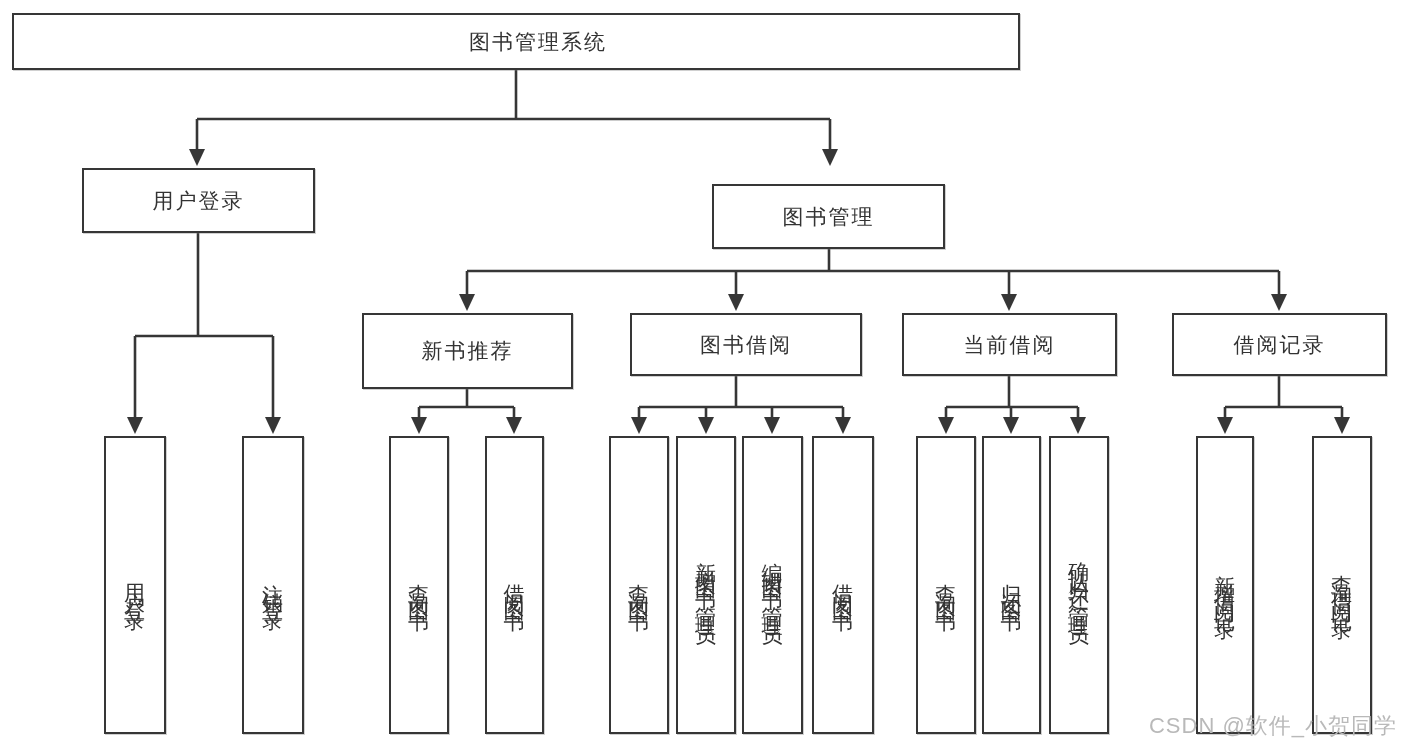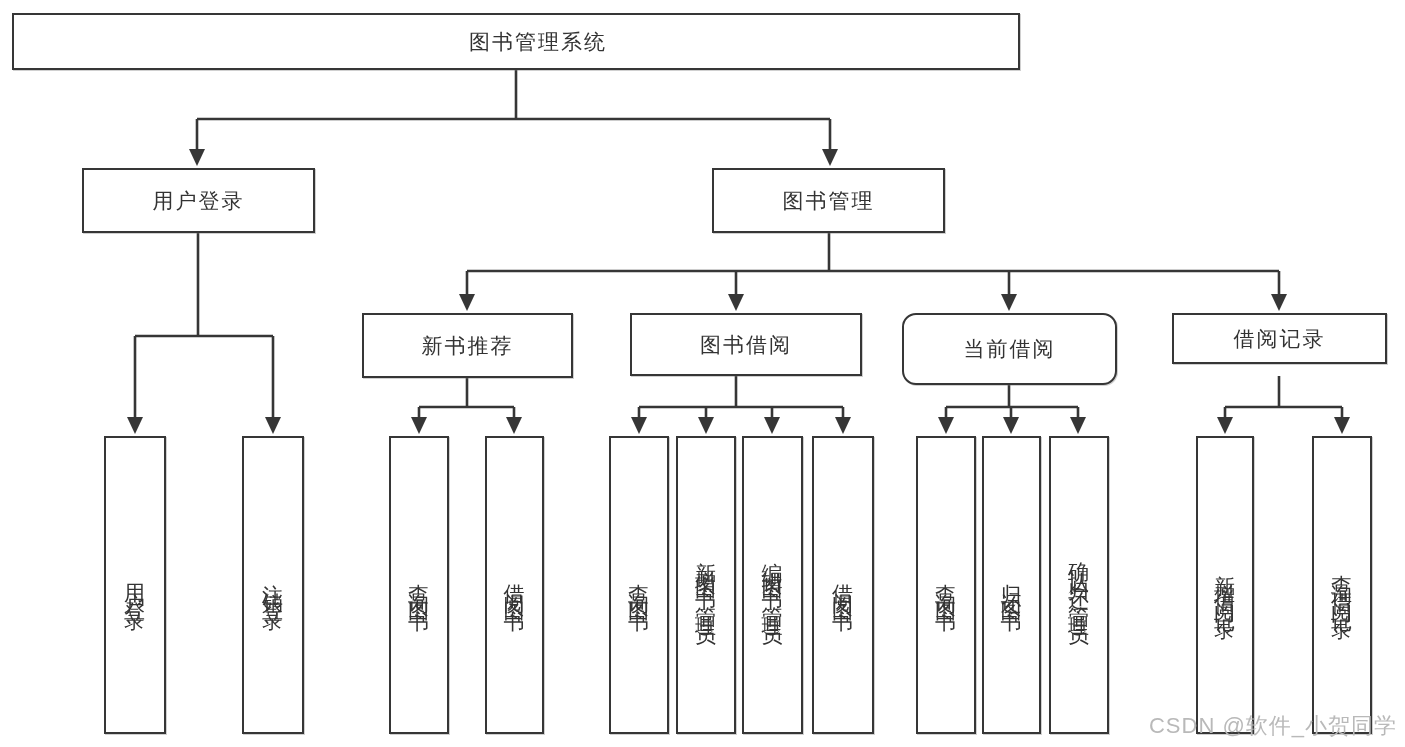--- a/index.html
+++ b/index.html
@@ -38,25 +38,25 @@
     align-items: center;
     justify-content: center;
     font-size: 21px;
     letter-spacing: 2px;
     white-space: nowrap;
     z-index: 1;
     box-shadow: 1px 1px 0 rgba(120,120,120,0.35);
   }
   .n-root     { left: 12px;   top: 13px;  width: 1008px; height: 57px; padding-left: 44px; }
   .n-login    { left: 82px;   top: 168px; width: 233px;  height: 65px; }
-  .n-mgmt     { left: 712px;  top: 168px; width: 233px;  height: 65px; }
-  .n-newbooks { left: 362px;  top: 313px; width: 211px;  height: 65px; }
+  .n-mgmt     { left: 712px;  top: 184px; width: 233px;  height: 65px; }
+  .n-newbooks { left: 362px;  top: 313px; width: 211px;  height: 76px; }
   .n-borrow   { left: 630px;  top: 313px; width: 232px;  height: 63px; }
-  .n-current  { left: 902px;  top: 313px; width: 215px;  height: 72px; border-radius: 14px; }
-  .n-records  { left: 1172px; top: 313px; width: 215px;  height: 51px; }
+  .n-current  { left: 902px;  top: 313px; width: 215px;  height: 63px; }
+  .n-records  { left: 1172px; top: 313px; width: 215px;  height: 63px; }
   .vnode {
     top: 436px;
     height: 298px;
     writing-mode: vertical-rl;
     text-orientation: mixed;
     letter-spacing: 9px;
     font-size: 21px;
     white-space: normal;
     line-height: 1;
   }

